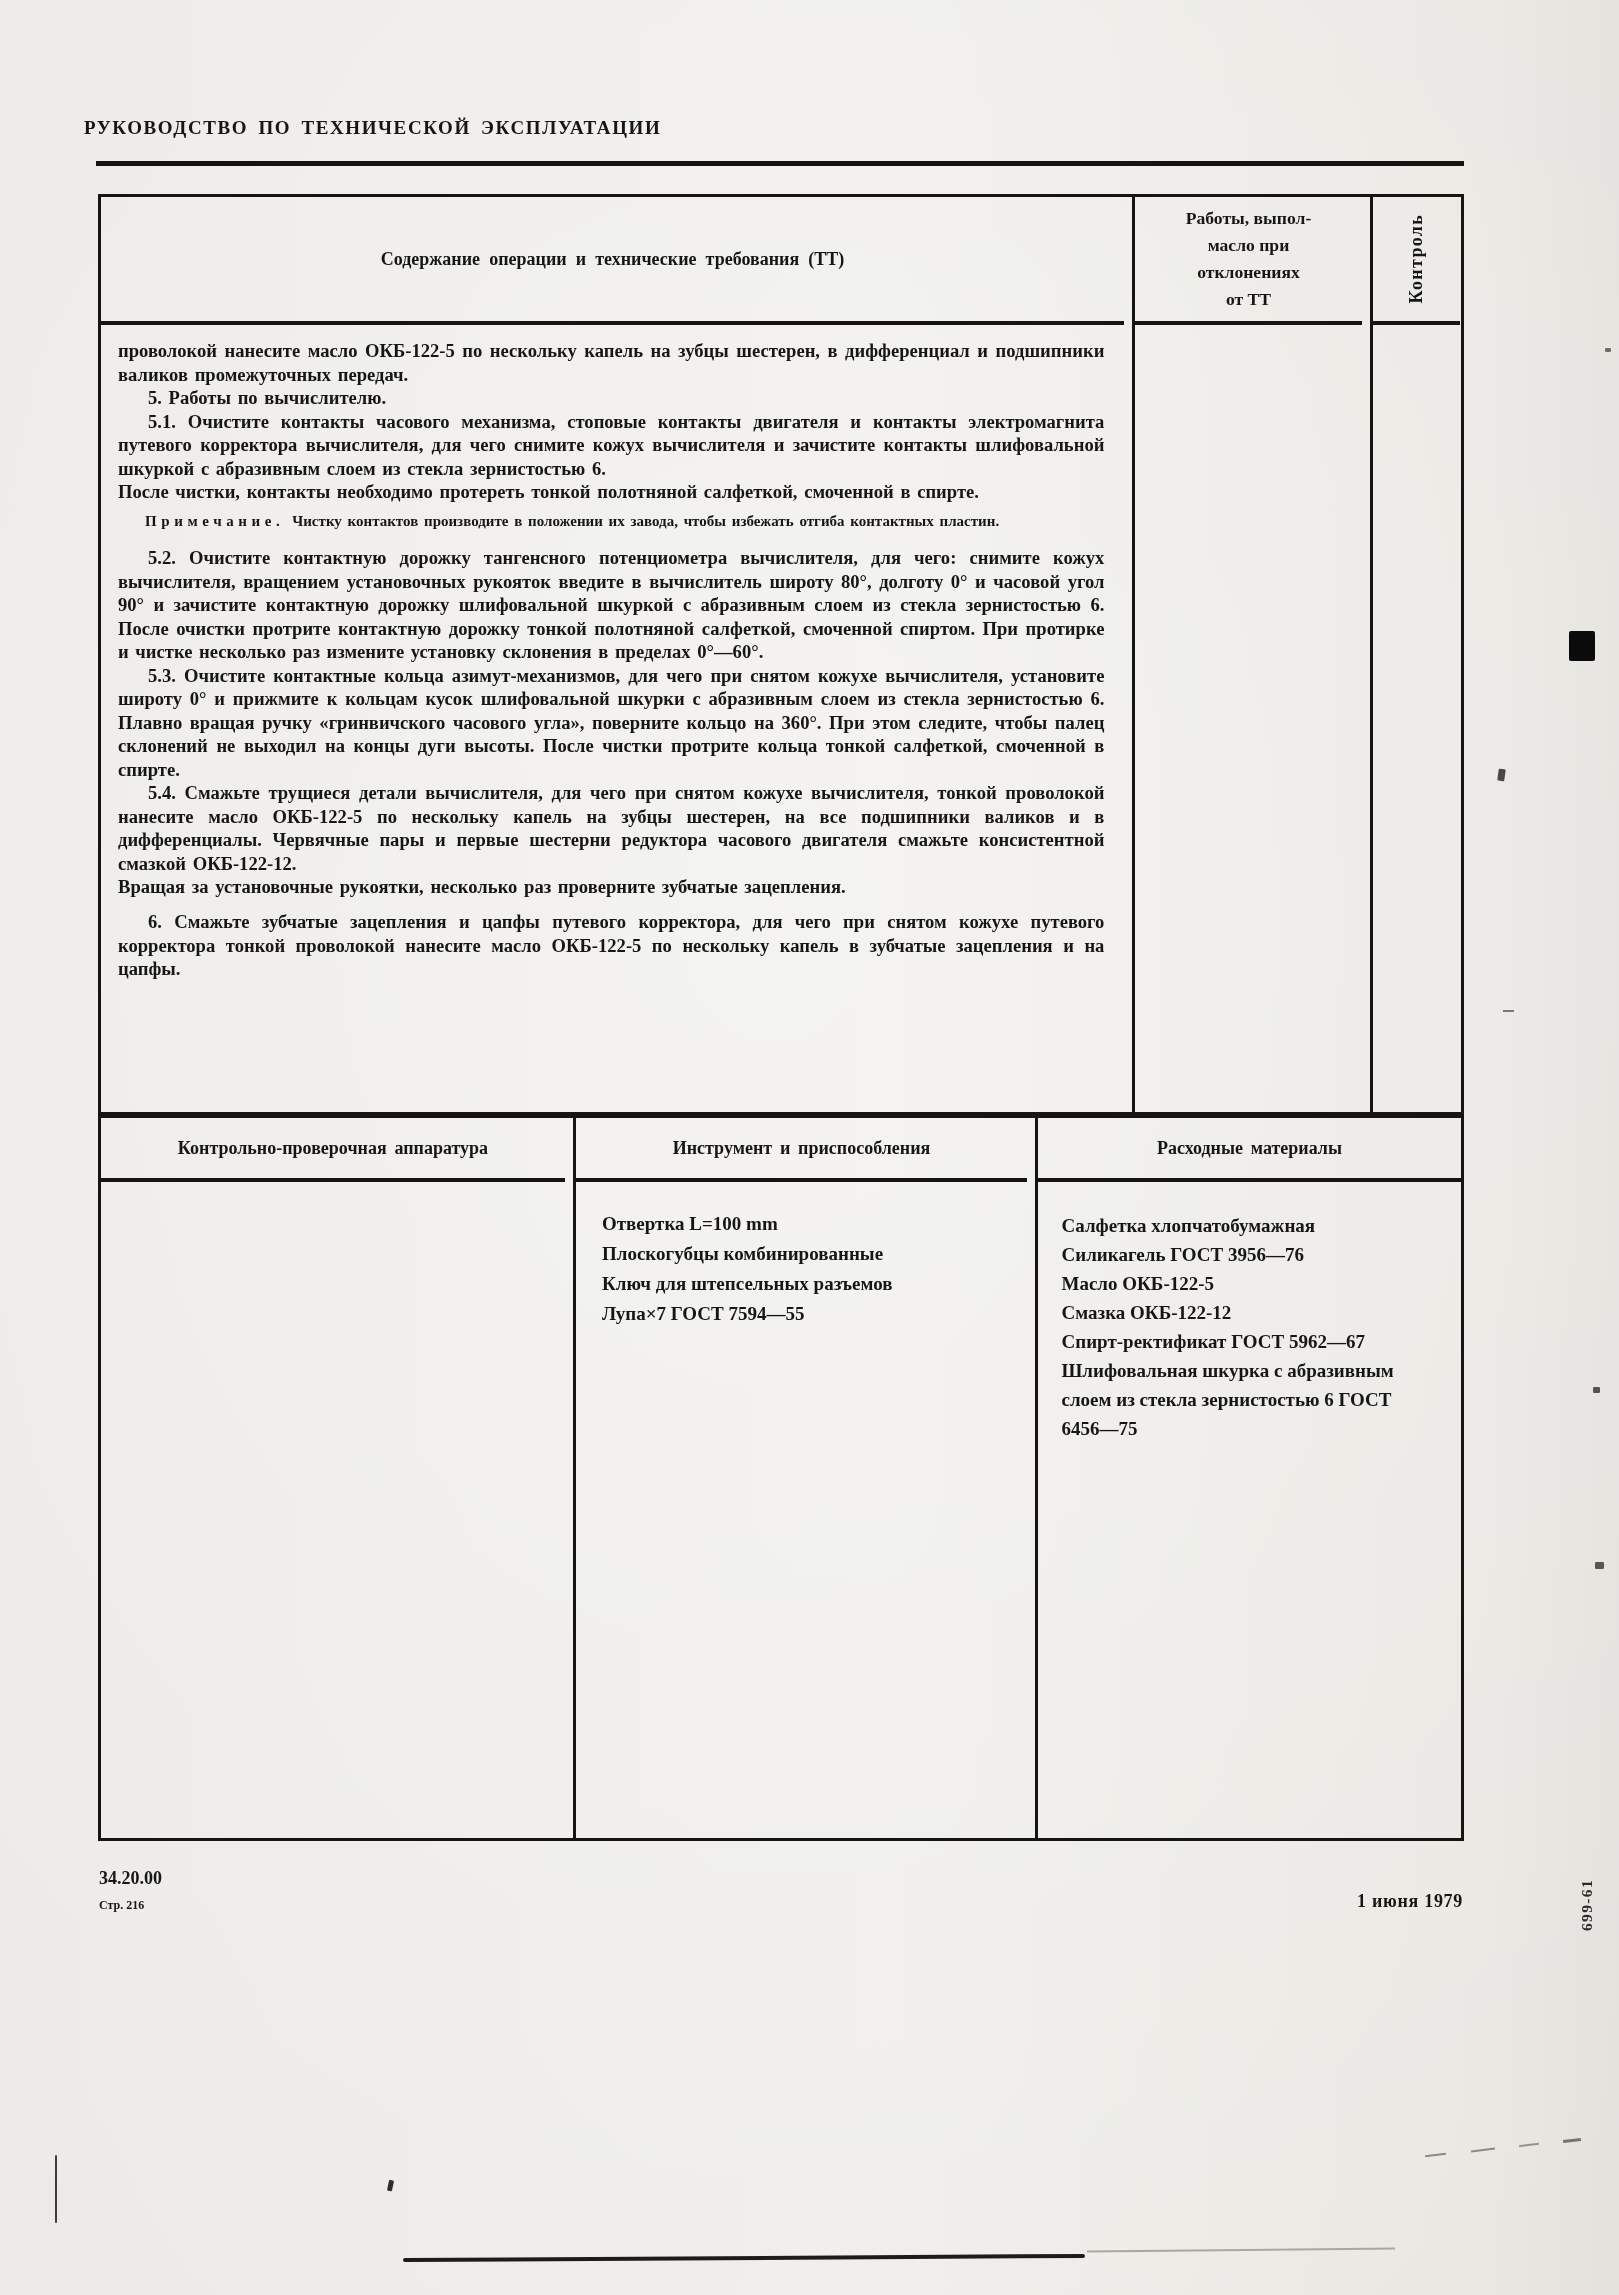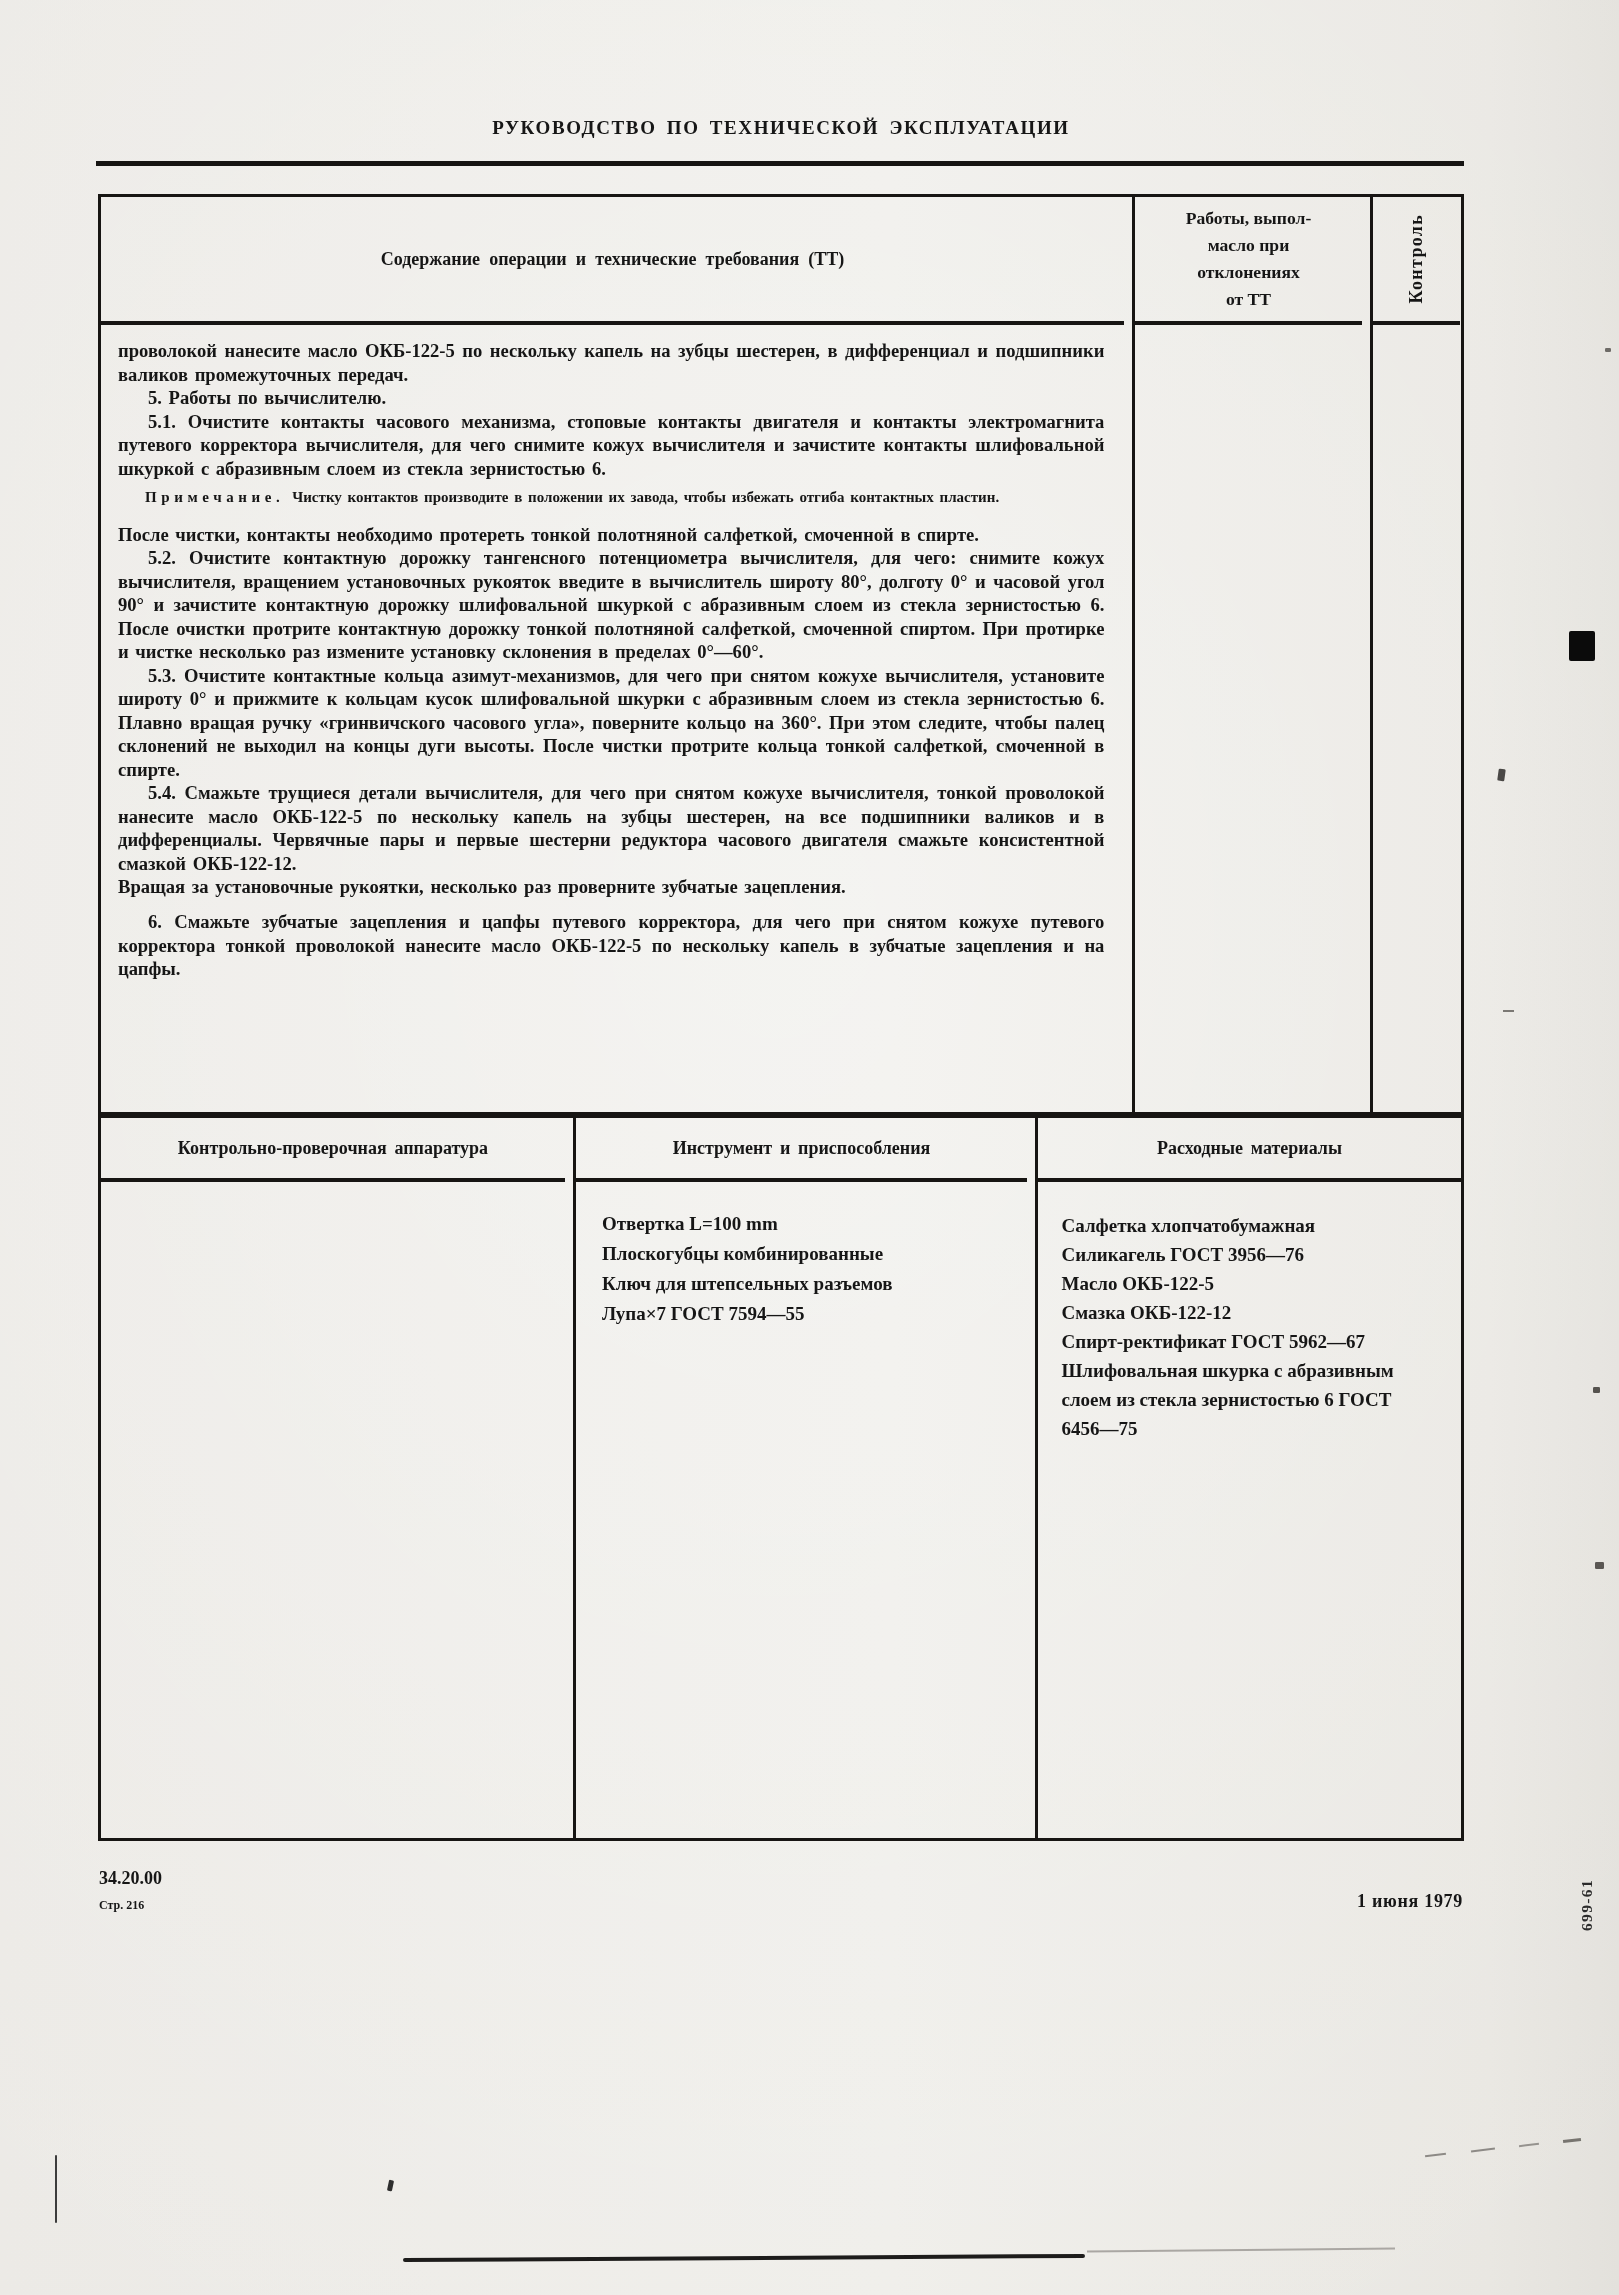--- a/index.html
+++ b/index.html
@@ -13,22 +13,21 @@
       linear-gradient(90deg, #eceae6 0%, #efeeea 55%, #e9e7e2 92%, #e3e1dc 100%),
       #edebe7;
     font-family: "Liberation Serif", "DejaVu Serif", serif;
     color: #161616;
     overflow: hidden;
   }
 
   
   .doc-title {
     position: absolute;
-    left: 98px; top: 117px; width: 1366px;
-    text-align: center;
+    left: 84px; top: 117px; width: 1366px;
     font-size: 19px; font-weight: 700;
     letter-spacing: 1.6px;
     word-spacing: 3.9px;
   }
   .top-rule {
     position: absolute;
     left: 96px; top: 161px; width: 1368px; height: 4.6px;
     background: #161412;
   }
 
@@ -150,24 +149,24 @@
       </div>
     </div>
     <div class="mt-h bl mt-col3-header">
       <span class="vert-text">Контроль</span>
     </div>
 
     <div class="mt-b ops-cell">
       <p class="para flush">проволокой нанесите масло ОКБ-122-5 по нескольку капель на зубцы шестерен, в дифференциал и подшипники валиков промежуточных передач.</p>
       <p class="para indent">5. Работы по вычислителю.</p>
       <p class="para indent">5.1. Очистите контакты часового механизма, стоповые контакты двигателя и контакты электромагнита путевого корректора вычислителя, для чего снимите кожух вычислителя и зачистите контакты шлифовальной шкуркой с абразивным слоем из стекла зернистостью 6.</p>
+      <p class="para flush">После чистки, контакты необходимо протереть тонкой полотняной салфеткой, смоченной в спирте.</p>
       <p class="para note">
         <span class="note-label">Примечание.</span><span>Чистку контактов производите в положении их завода, чтобы избежать отгиба контактных пластин.</span>
       </p>
-      <p class="para flush">После чистки, контакты необходимо протереть тонкой полотняной салфеткой, смоченной в спирте.</p>
       <p class="para indent">5.2. Очистите контактную дорожку тангенсного потенциометра вычислителя, для чего: снимите кожух вычислителя, вращением установочных рукояток введите в вычислитель широту 80°, долготу 0° и часовой угол 90° и зачистите контактную дорожку шлифовальной шкуркой с абразивным слоем из стекла зернистостью 6. После очистки протрите контактную дорожку тонкой полотняной салфеткой, смоченной спиртом. При протирке и чистке несколько раз измените установку склонения в пределах 0°—60°.</p>
       <p class="para indent">5.3. Очистите контактные кольца азимут-механизмов, для чего при снятом кожухе вычислителя, установите широту 0° и прижмите к кольцам кусок шлифовальной шкурки с абразивным слоем из стекла зернистостью 6. Плавно вращая ручку «гринвичского часового угла», поверните кольцо на 360°. При этом следите, чтобы палец склонений не выходил на концы дуги высоты. После чистки протрите кольца тонкой салфеткой, смоченной в спирте.</p>
       <p class="para indent">5.4. Смажьте трущиеся детали вычислителя, для чего при снятом кожухе вычислителя, тонкой проволокой нанесите масло ОКБ-122-5 по нескольку капель на зубцы шестерен, на все подшипники валиков и в дифференциалы. Червячные пары и первые шестерни редуктора часового двигателя смажьте консистентной смазкой ОКБ-122-12.</p>
       <p class="para flush">Вращая за установочные рукоятки, несколько раз проверните зубчатые зацепления.</p>
       <p class="para indent gap-top">6. Смажьте зубчатые зацепления и цапфы путевого корректора, для чего при снятом кожухе путевого корректора тонкой проволокой нанесите масло ОКБ-122-5 по нескольку капель в зубчатые зацепления и на цапфы.</p>
     </div>
     <div class="mt-b bl"></div>
     <div class="mt-b bl"></div>
   </div>
 

